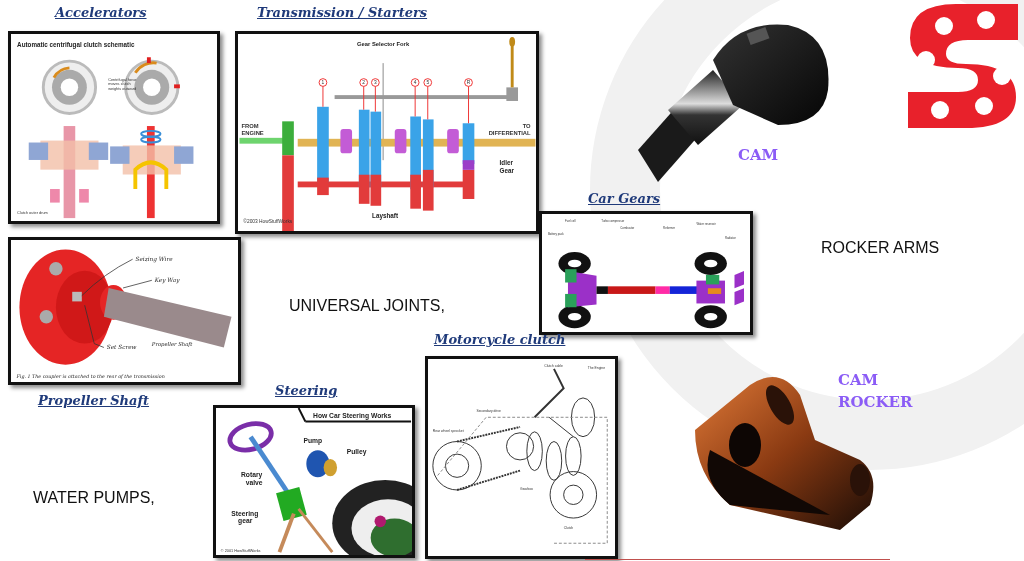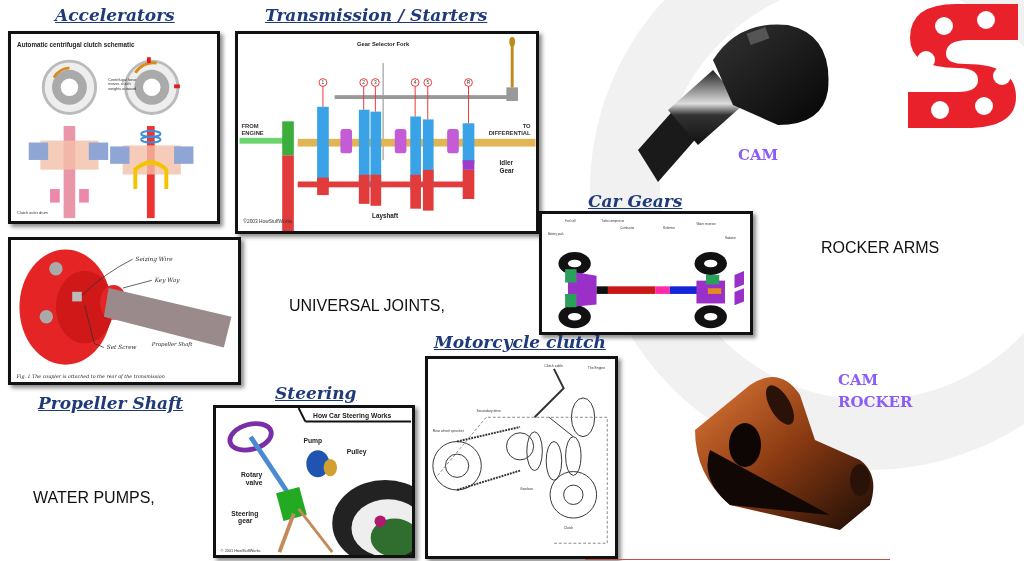--- a/index.html
+++ b/index.html
@@ -6,21 +6,21 @@
   body {
     width: 1024px; height: 561px; position: relative; overflow: hidden;
     background: #ffffff; font-family: "Liberation Sans", sans-serif;
   }
   .watermark {
     position: absolute; left: 590px; top: -90px; width: 560px; height: 560px;
     border-radius: 50%; border: 70px solid #f1f1f1; box-sizing: border-box;
   }
   .title {
     position: absolute; font-family: "DejaVu Serif", serif; font-weight: bold;
-    font-style: italic; color: #1f3a7a; text-decoration: underline; font-size: 17px;
+    font-style: italic; color: #1f3a7a; text-decoration: underline; font-size: 13px;
     white-space: nowrap;
   }
   .frame {
     position: absolute; background: #fff; border: 3px solid #111;
     box-shadow: 3px 3px 4px rgba(0,0,0,0.45); overflow: hidden; box-sizing: border-box;
   }
   .frame svg { position: absolute; left: 0; top: 0; width: 100%; height: 100%; }
   .label-sans {
     position: absolute; font-family: "Liberation Sans", sans-serif; font-weight: normal;
     font-size: 16px; color: #111; white-space: nowrap;
@@ -66,21 +66,21 @@
     <rect x="115" y="115" width="60" height="30" fill="#f2bfa8" opacity="0.8"></rect>
     <path d="M128 160 L128 140 Q144 125 160 140 L160 160" stroke="#f5c400" stroke-width="4" fill="none"></path>
     <rect x="102" y="116" width="20" height="18" fill="#8fa6d4"></rect>
     <rect x="168" y="116" width="20" height="18" fill="#8fa6d4"></rect>
     <rect x="40" y="160" width="10" height="14" fill="#e8a"></rect>
       <rect x="70" y="160" width="10" height="14" fill="#e8a"></rect>
     <text x="6" y="186" class="tiny" style="font-size:4px">Clutch outer drum</text>
   </svg>
 </div>
 
-<div class="title" style="left:265px;top:5px;">Transmission / Starters</div>
+<div class="title" style="left:257px;top:5px;">Transmission / Starters</div>
 <div class="frame" style="left:235px;top:31px;width:304px;height:203px;">
   <svg viewBox="0 0 304 203">
     <text x="148" y="12" class="small" text-anchor="middle" style="font-size:6px">Gear Selector Fork</text>
     <line x1="148" y1="30" x2="148" y2="130" stroke="#888" stroke-width="1"></line>
     <rect x="98" y="63" width="178" height="4" fill="#999"></rect>
     <rect x="275" y="55" width="12" height="14" fill="#999"></rect>
     <line x1="281" y1="5" x2="281" y2="55" stroke="#c08a18" stroke-width="3"></line>
     <ellipse cx="281" cy="8" rx="3" ry="5" fill="#c08a18"></ellipse>
     <rect x="0" y="107" width="50" height="6" fill="#6ed46e"></rect>
     <text x="2" y="97" class="tiny" style="font-size:6px;font-weight:bold">FROM</text>

